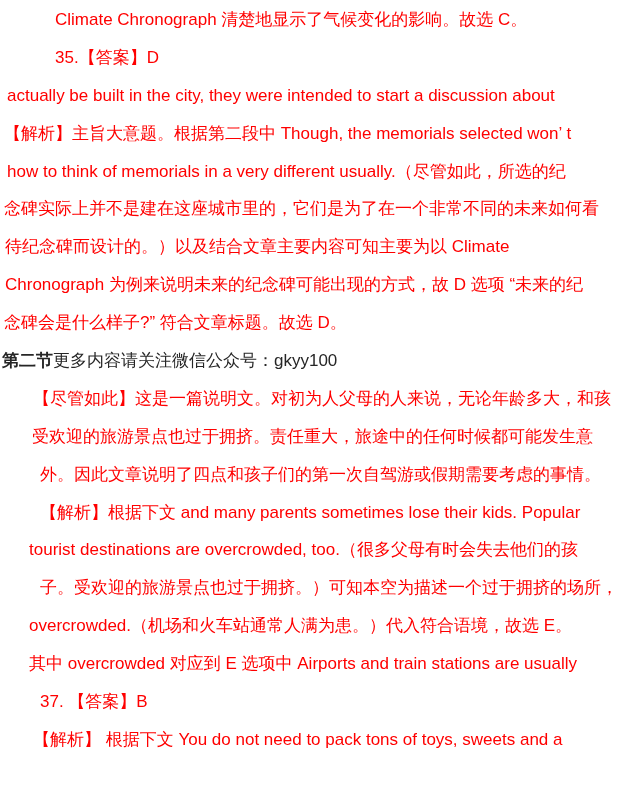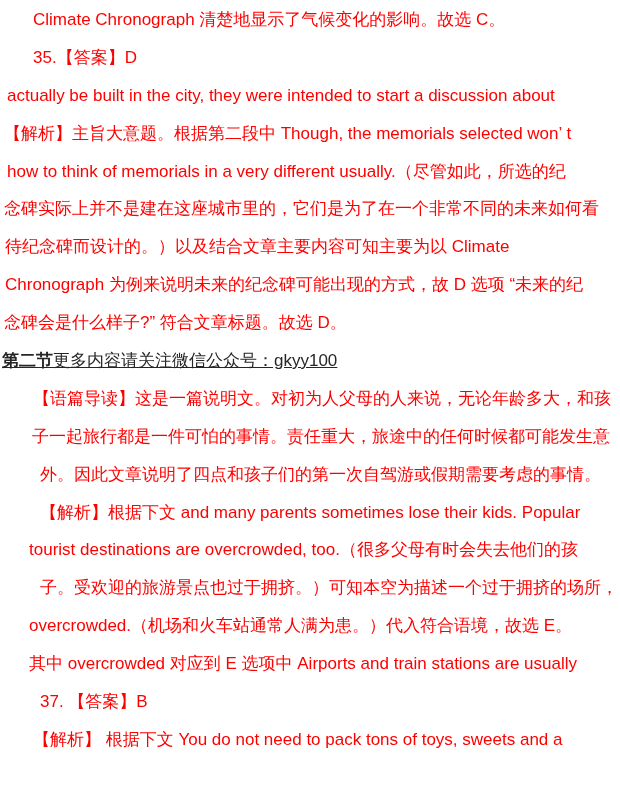--- a/index.html
+++ b/index.html
@@ -19,42 +19,42 @@
     padding-top: 1px;
   }
   .line {
     height: 37.9px;
     line-height: 37.9px;
     white-space: nowrap;
     overflow: hidden;
     color: var(--red, #ff0000);
   }
   .line.black { color: var(--black, #262626); }
-  .ind-first { padding-left: 33px; }  
+  .ind-first { padding-left: 33px; margin-left: 22px; }  
   .ind-none  { padding-left: 4px;  }  
-  .ind-edge  { padding-left: 2px; text-decoration: underline;  }  
+  .ind-edge  { padding-left: 2px;  }  
   .ind-para  { padding-left: 40px; }  
   .bold { font-weight: bold; }
 </style>
 </head>
 <body>
 
 <div class="page">
   <div class="line ind-first">Climate Chronograph 清楚地显示了气候变化的影响。故选 C。</div>
   <div class="line ind-first">35.【答案】D</div>
   <div class="line ind-none" style="padding-left:7px">actually be built in the city, they were intended to start a discussion about</div>
   <div class="line ind-none">【解析】主旨大意题。根据第二段中 Though, the memorials selected won’ t</div>
   <div class="line ind-none" style="padding-left:7px">how to think of memorials in a very different usually.（尽管如此，所选的纪</div>
   <div class="line ind-none">念碑实际上并不是建在这座城市里的，它们是为了在一个非常不同的未来如何看</div>
   <div class="line ind-none" style="padding-left:5px">待纪念碑而设计的。）以及结合文章主要内容可知主要为以 Climate</div>
   <div class="line ind-none" style="padding-left:5px">Chronograph 为例来说明未来的纪念碑可能出现的方式，故 D 选项 “未来的纪</div>
   <div class="line ind-none">念碑会是什么样子?” 符合文章标题。故选 D。</div>
   <div class="line black ind-edge"><span class="bold">第二节</span><span>更多内容请关注微信公众号：gkyy100</span></div>
-  <div class="line ind-para" style="padding-left:33px">【语篇导读】这是一篇说明文。对初为人父母的人来说，无论年龄多大，和孩</div>
-  <div class="line ind-para" style="padding-left:32px">子一起旅行都是一件可怕的事情。责任重大，旅途中的任何时候都可能发生意</div>
+  <div class="line ind-para" style="padding-left:33px">【尽管如此】这是一篇说明文。对初为人父母的人来说，无论年龄多大，和孩</div>
+  <div class="line ind-para" style="padding-left:32px">受欢迎的旅游景点也过于拥挤。责任重大，旅途中的任何时候都可能发生意</div>
   <div class="line ind-para">外。因此文章说明了四点和孩子们的第一次自驾游或假期需要考虑的事情。</div>
   <div class="line ind-para" style="">【解析】根据下文 and many parents sometimes lose their kids. Popular</div>
   <div class="line ind-para" style="padding-left:29px">tourist destinations are overcrowded, too.（很多父母有时会失去他们的孩</div>
   <div class="line ind-para">子。受欢迎的旅游景点也过于拥挤。）可知本空为描述一个过于拥挤的场所，</div>
   <div class="line ind-para" style="padding-left:29px">overcrowded.（机场和火车站通常人满为患。）代入符合语境，故选 E。</div>
   <div class="line ind-para" style="padding-left:29px">其中 overcrowded 对应到 E 选项中 Airports and train stations are usually</div>
   <div class="line ind-para">37. 【答案】B</div>
   <div class="line ind-para" style="padding-left:33px">【解析】 根据下文 You do not need to pack tons of toys, sweets and a</div>
 </div>
 

